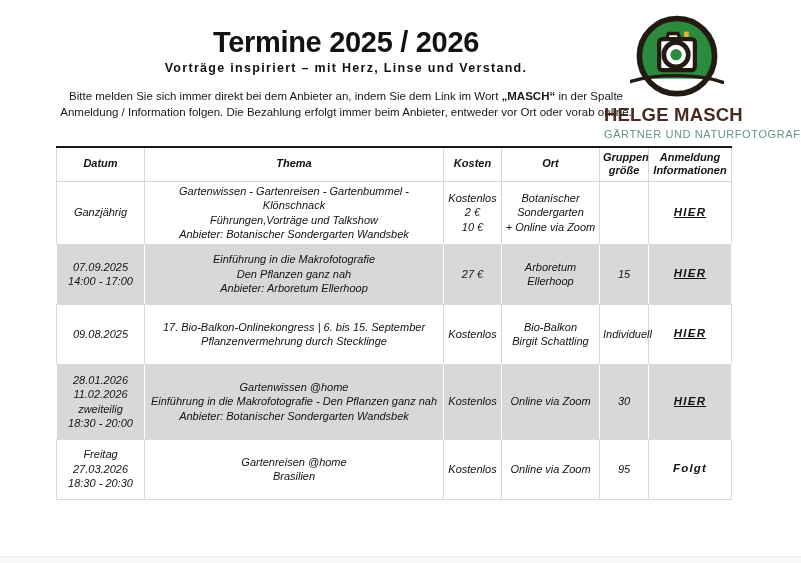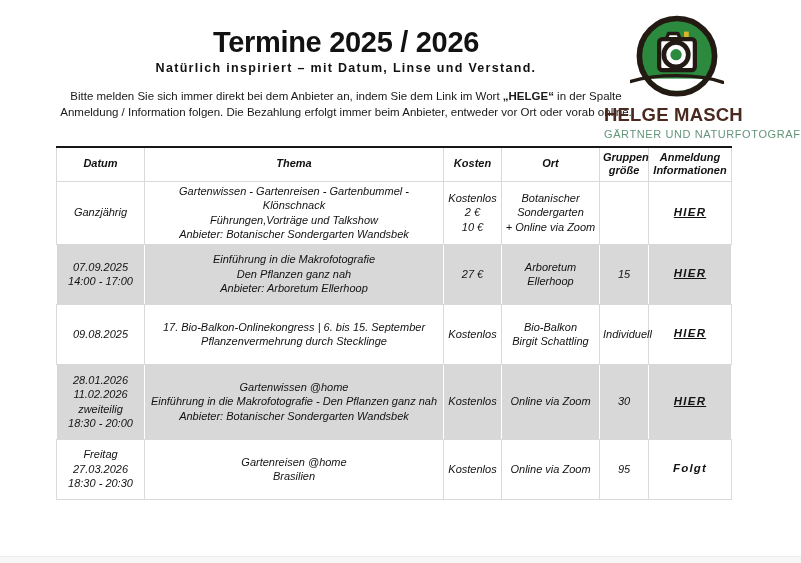--- a/index.html
+++ b/index.html
@@ -82,22 +82,22 @@
     background:#f7f7f7; border-top:1px solid #ececec;
   }
 </style>
 </head>
 <body>
 
 <div class="page">
 
   <div class="title-block">
     <h1 class="page-title">Termine 2025 / 2026</h1>
-    <div class="page-subtitle">Natürlich inspiriert – mit Datum, Linse und Verstand.</div>
-    <p class="intro"><span>Bitte melden Sie sich immer direkt bei dem Anbieter an, indem Sie dem Link im Wort </span><strong>„HELGE“</strong><span> in der Spalte</span><br><span>Anmeldung / Information folgen. Die Bezahlung erfolgt immer beim Anbieter, entweder vor Ort oder vorab online.</span></p>
+    <div class="page-subtitle">Vorträge inspiriert – mit Herz, Linse und Verstand.</div>
+    <p class="intro"><span>Bitte melden Sie sich immer direkt bei dem Anbieter an, indem Sie dem Link im Wort </span><strong>„MASCH“</strong><span> in der Spalte</span><br><span>Anmeldung / Information folgen. Die Bezahlung erfolgt immer beim Anbieter, entweder vor Ort oder vorab online.</span></p>
   </div>
 
   <div class="logo">
     <svg width="94" height="90" viewBox="0 0 100 94" aria-hidden="true">
       <defs>
         <clipPath id="circ">
             <circle cx="50" cy="46" r="37"></circle>
           </clipPath>
       </defs>
       <circle cx="50" cy="46" r="40" fill="#2c8a3e" stroke="#241a14" stroke-width="6"></circle>

